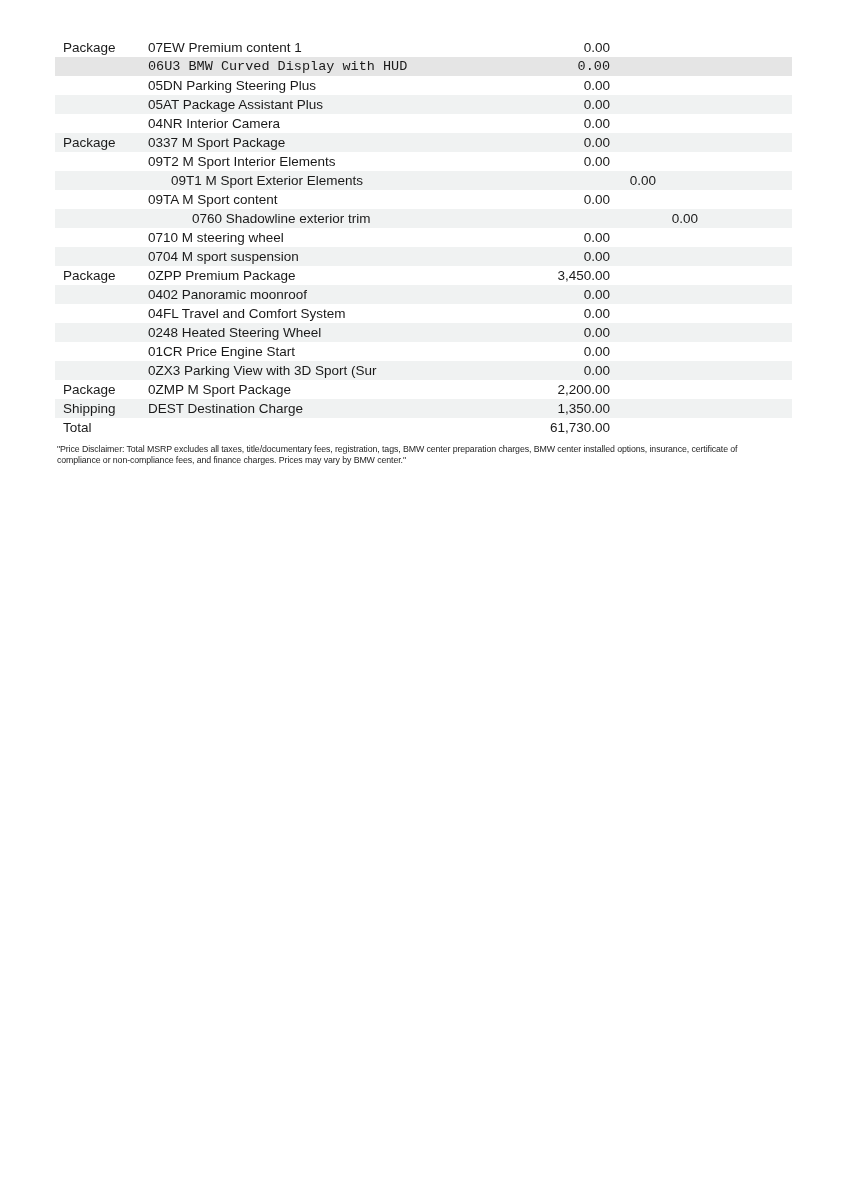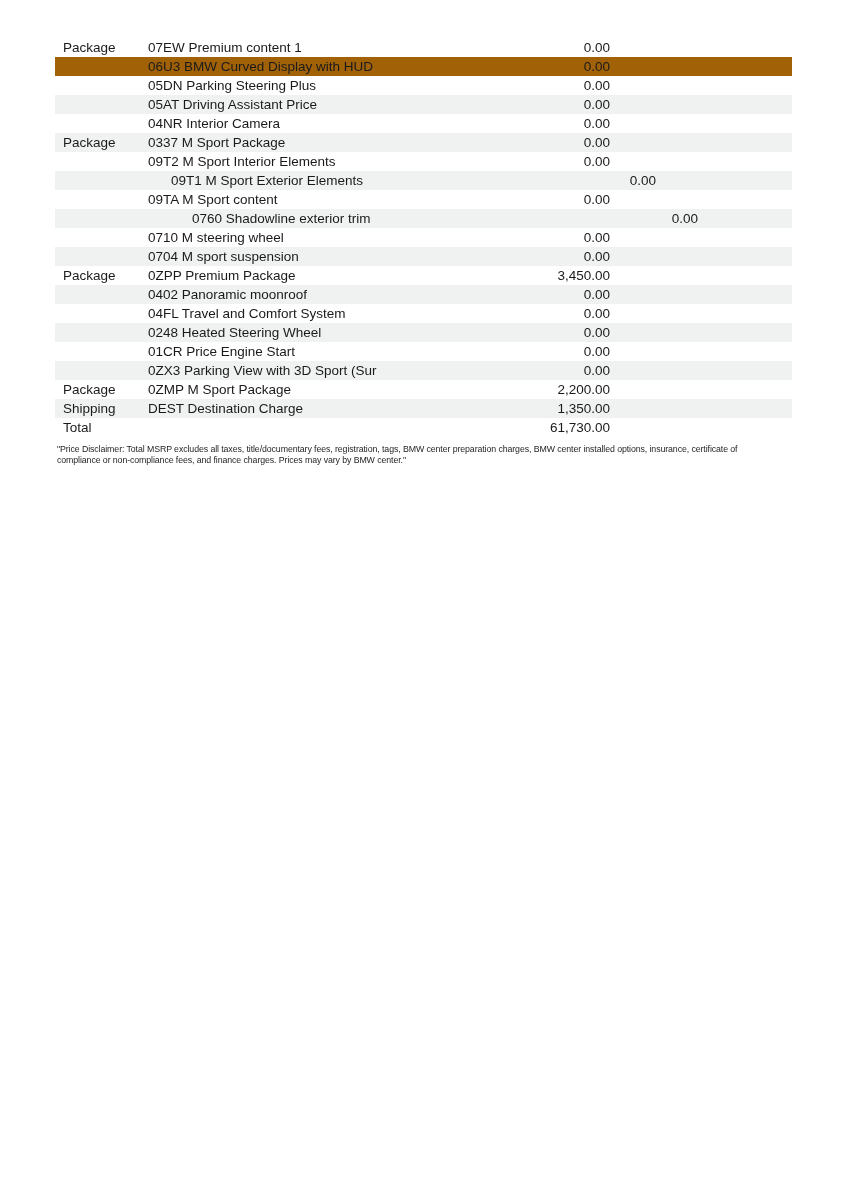--- a/index.html
+++ b/index.html
@@ -66,35 +66,35 @@
 <body>
 
 <div class="page">
   <div class="options-table" id="options-table">
       <div class="row">
         <span class="cell-type">Package</span>
         <span class="cell-desc">07EW Premium content 1</span>
         <span class="cell-price">0.00</span>
         <span class="cell-spacer"></span>
       </div>
-      <div class="row" style="background: #a16207;">
+      <div class="row" style="background: #e5e5e5; font-family: Liberation Mono, monospace;">
         <span class="cell-type"></span>
         <span class="cell-desc">06U3 BMW Curved Display with HUD</span>
         <span class="cell-price">0.00</span>
         <span class="cell-spacer"></span>
       </div>
       <div class="row">
         <span class="cell-type"></span>
         <span class="cell-desc">05DN Parking Steering Plus</span>
         <span class="cell-price">0.00</span>
         <span class="cell-spacer"></span>
       </div>
       <div class="row" style="background: rgb(240, 242, 242);">
         <span class="cell-type"></span>
-        <span class="cell-desc">05AT Driving Assistant Price</span>
+        <span class="cell-desc">05AT Package Assistant Plus</span>
         <span class="cell-price">0.00</span>
         <span class="cell-spacer"></span>
       </div>
       <div class="row">
         <span class="cell-type"></span>
         <span class="cell-desc">04NR Interior Camera</span>
         <span class="cell-price">0.00</span>
         <span class="cell-spacer"></span>
       </div>
       <div class="row" style="background: rgb(240, 242, 242);">

